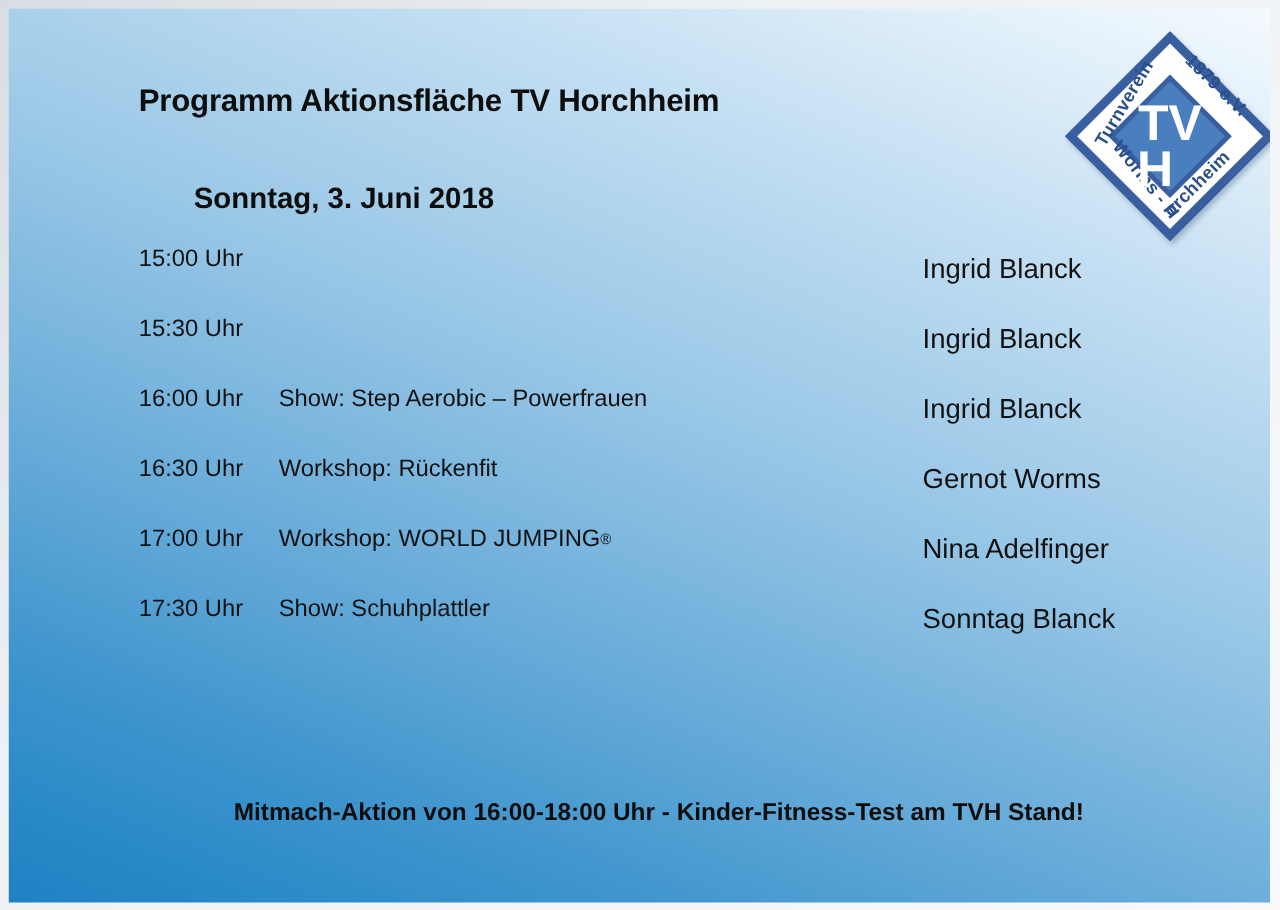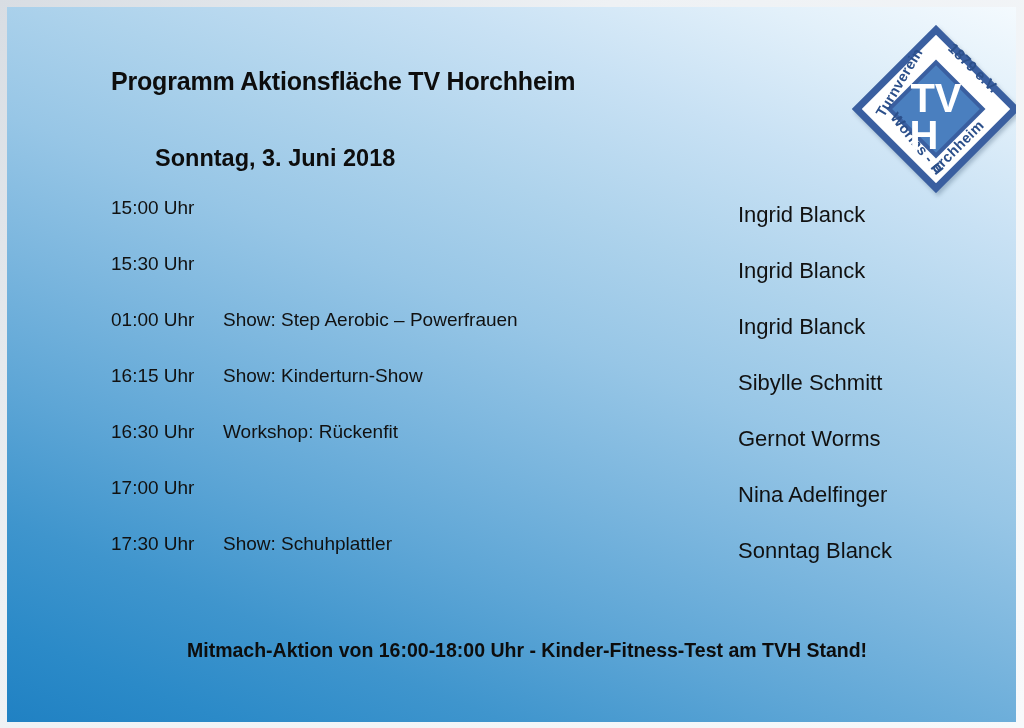--- a/index.html
+++ b/index.html
@@ -189,39 +189,35 @@
         <span class="time">15:00 Uhr</span>
         <span class="person">Ingrid Blanck</span>
       </div>
 
       <div class="row">
         <span class="time">15:30 Uhr</span>
         <span class="person">Ingrid Blanck</span>
       </div>
 
       <div class="row">
-        <span class="time">01:00 Uhr</span>
+        <span class="time">16:00 Uhr</span>
         <span class="event">Show: Step Aerobic – Powerfrauen</span>
         <span class="person">Ingrid Blanck</span>
       </div>
 
-      <div class="row">
-        <span class="time">16:15 Uhr</span>
-        <span class="event">Show: Kinderturn-Show</span>
-        <span class="person">Sibylle Schmitt</span>
-      </div>
 
       <div class="row">
         <span class="time">16:30 Uhr</span>
         <span class="event">Workshop: Rückenfit</span>
         <span class="person">Gernot Worms</span>
       </div>
 
       <div class="row">
         <span class="time">17:00 Uhr</span>
+        <span class="event alt-font"><span>Workshop: WORLD JUMPING</span><span class="reg">®</span></span>
         <span class="person">Nina Adelfinger</span>
       </div>
 
       <div class="row">
         <span class="time">17:30 Uhr</span>
         <span class="event">Show: Schuhplattler</span>
         <span class="person">Sonntag Blanck</span>
       </div>
 
     </div>

